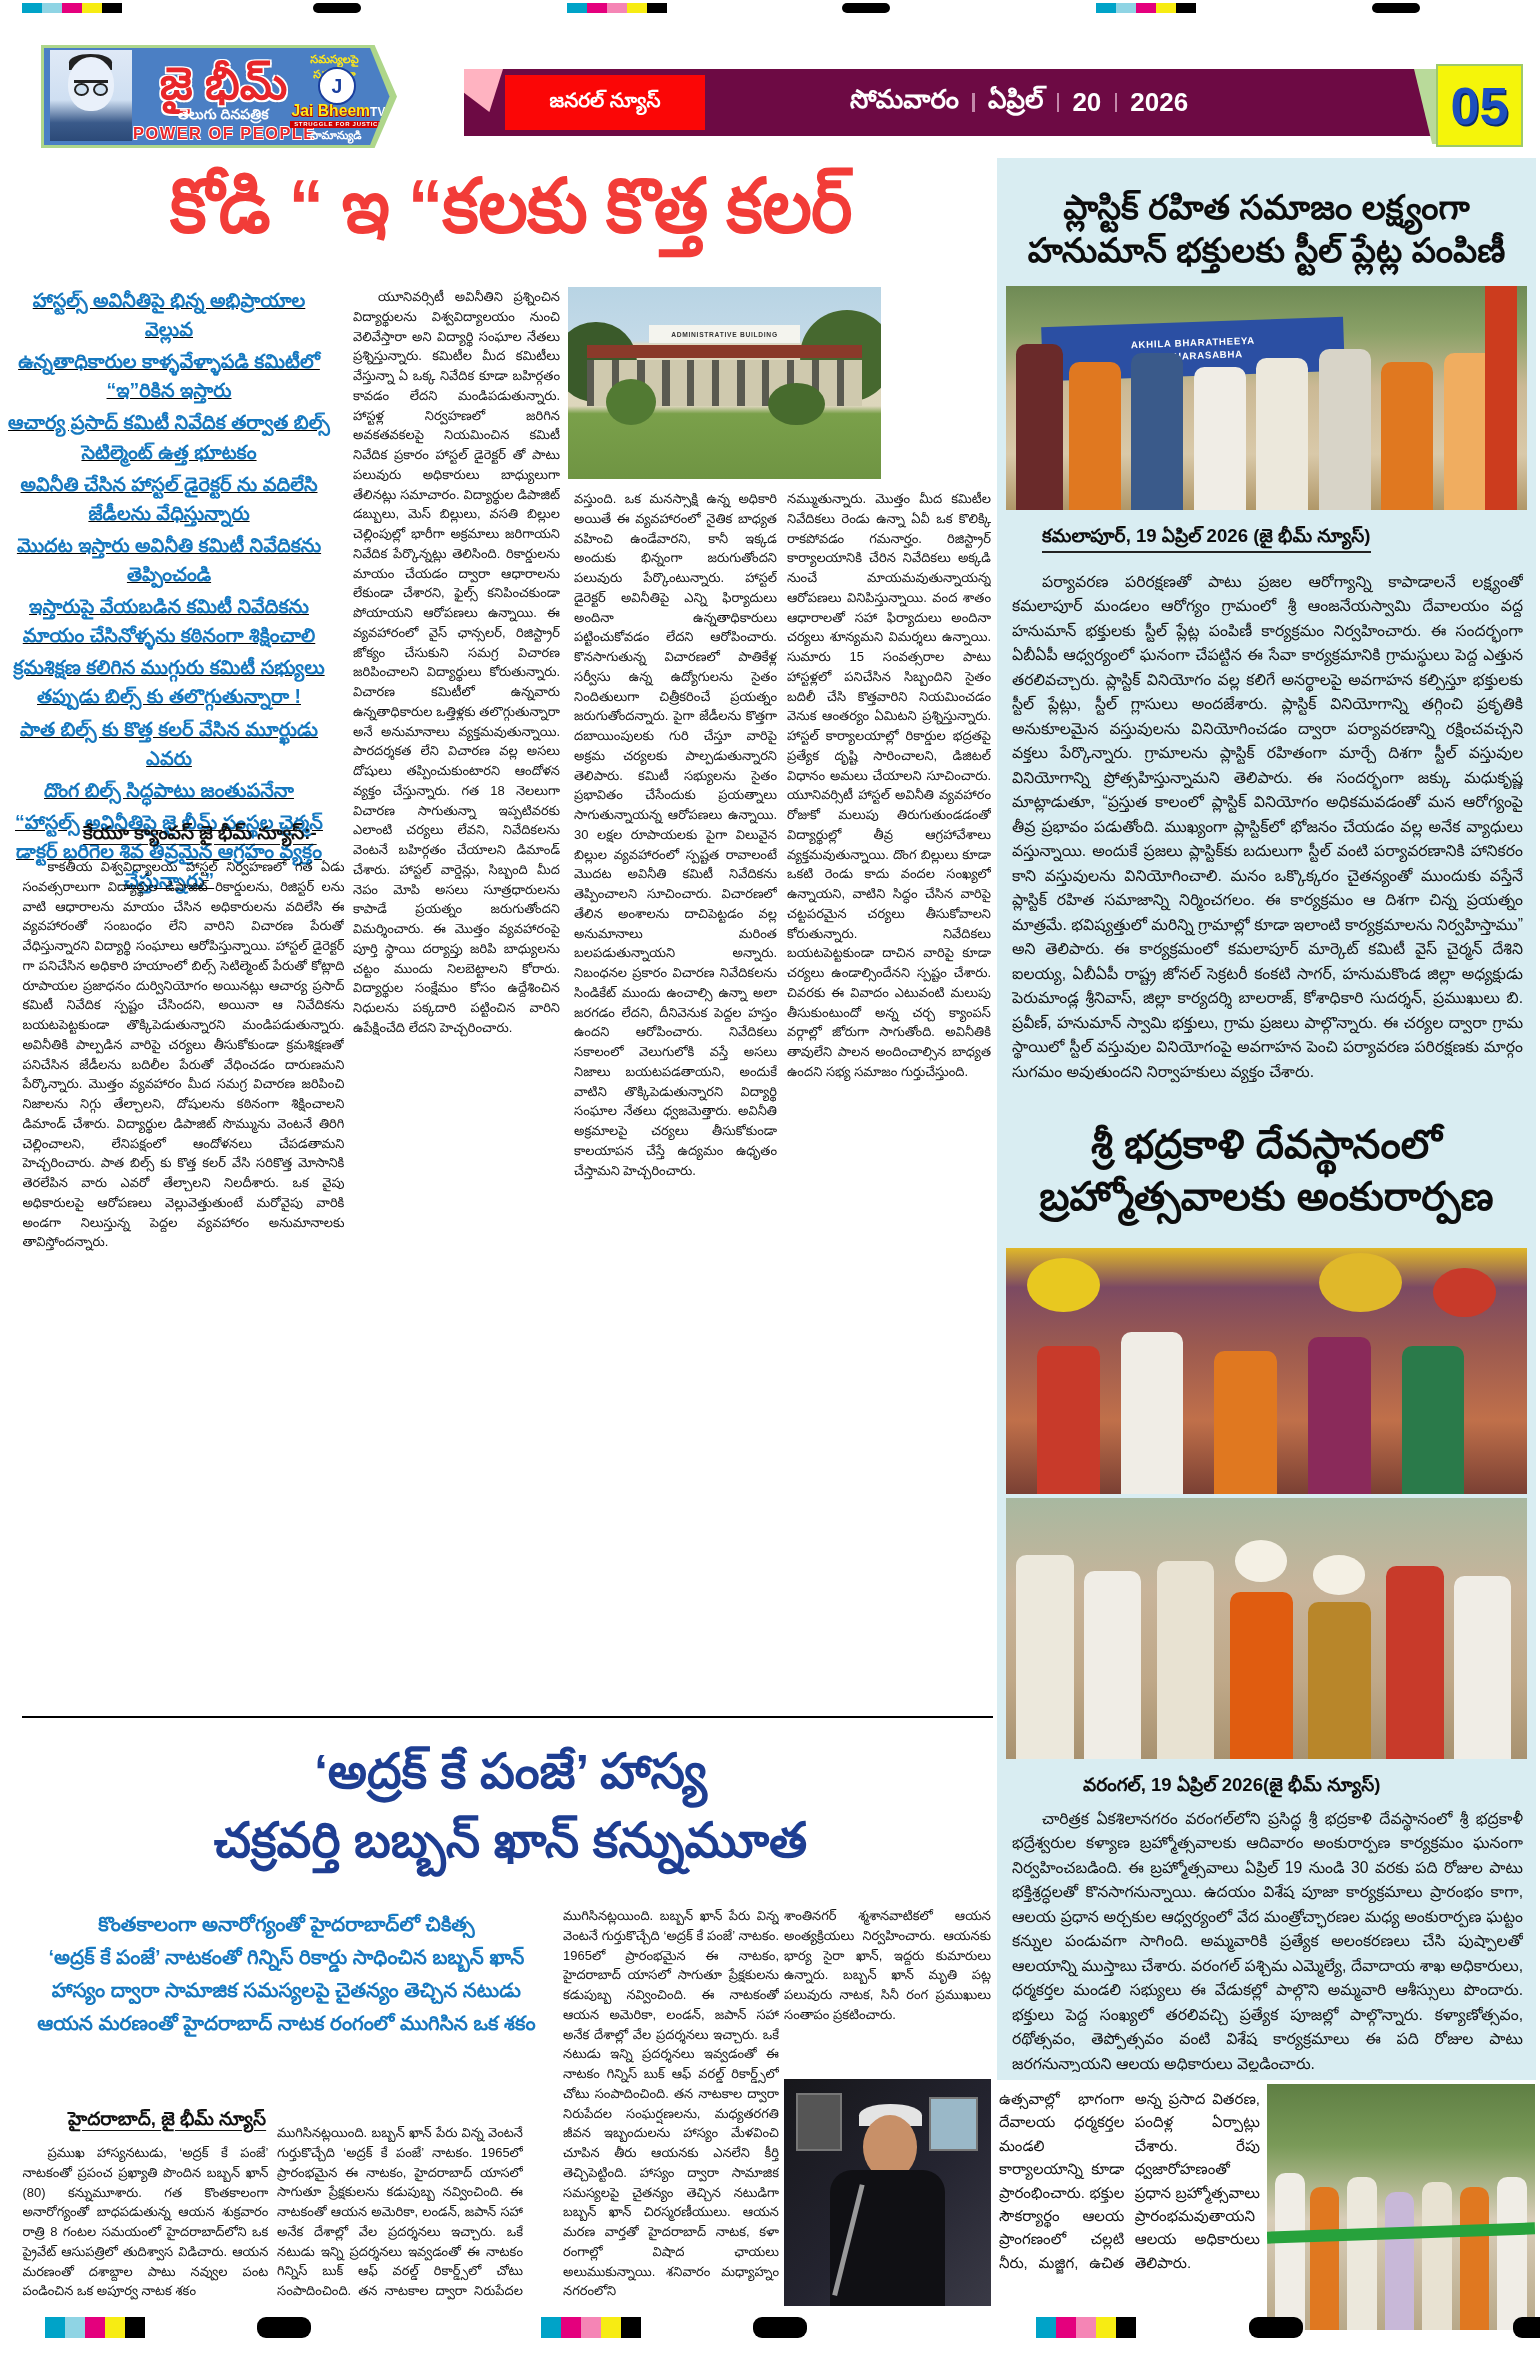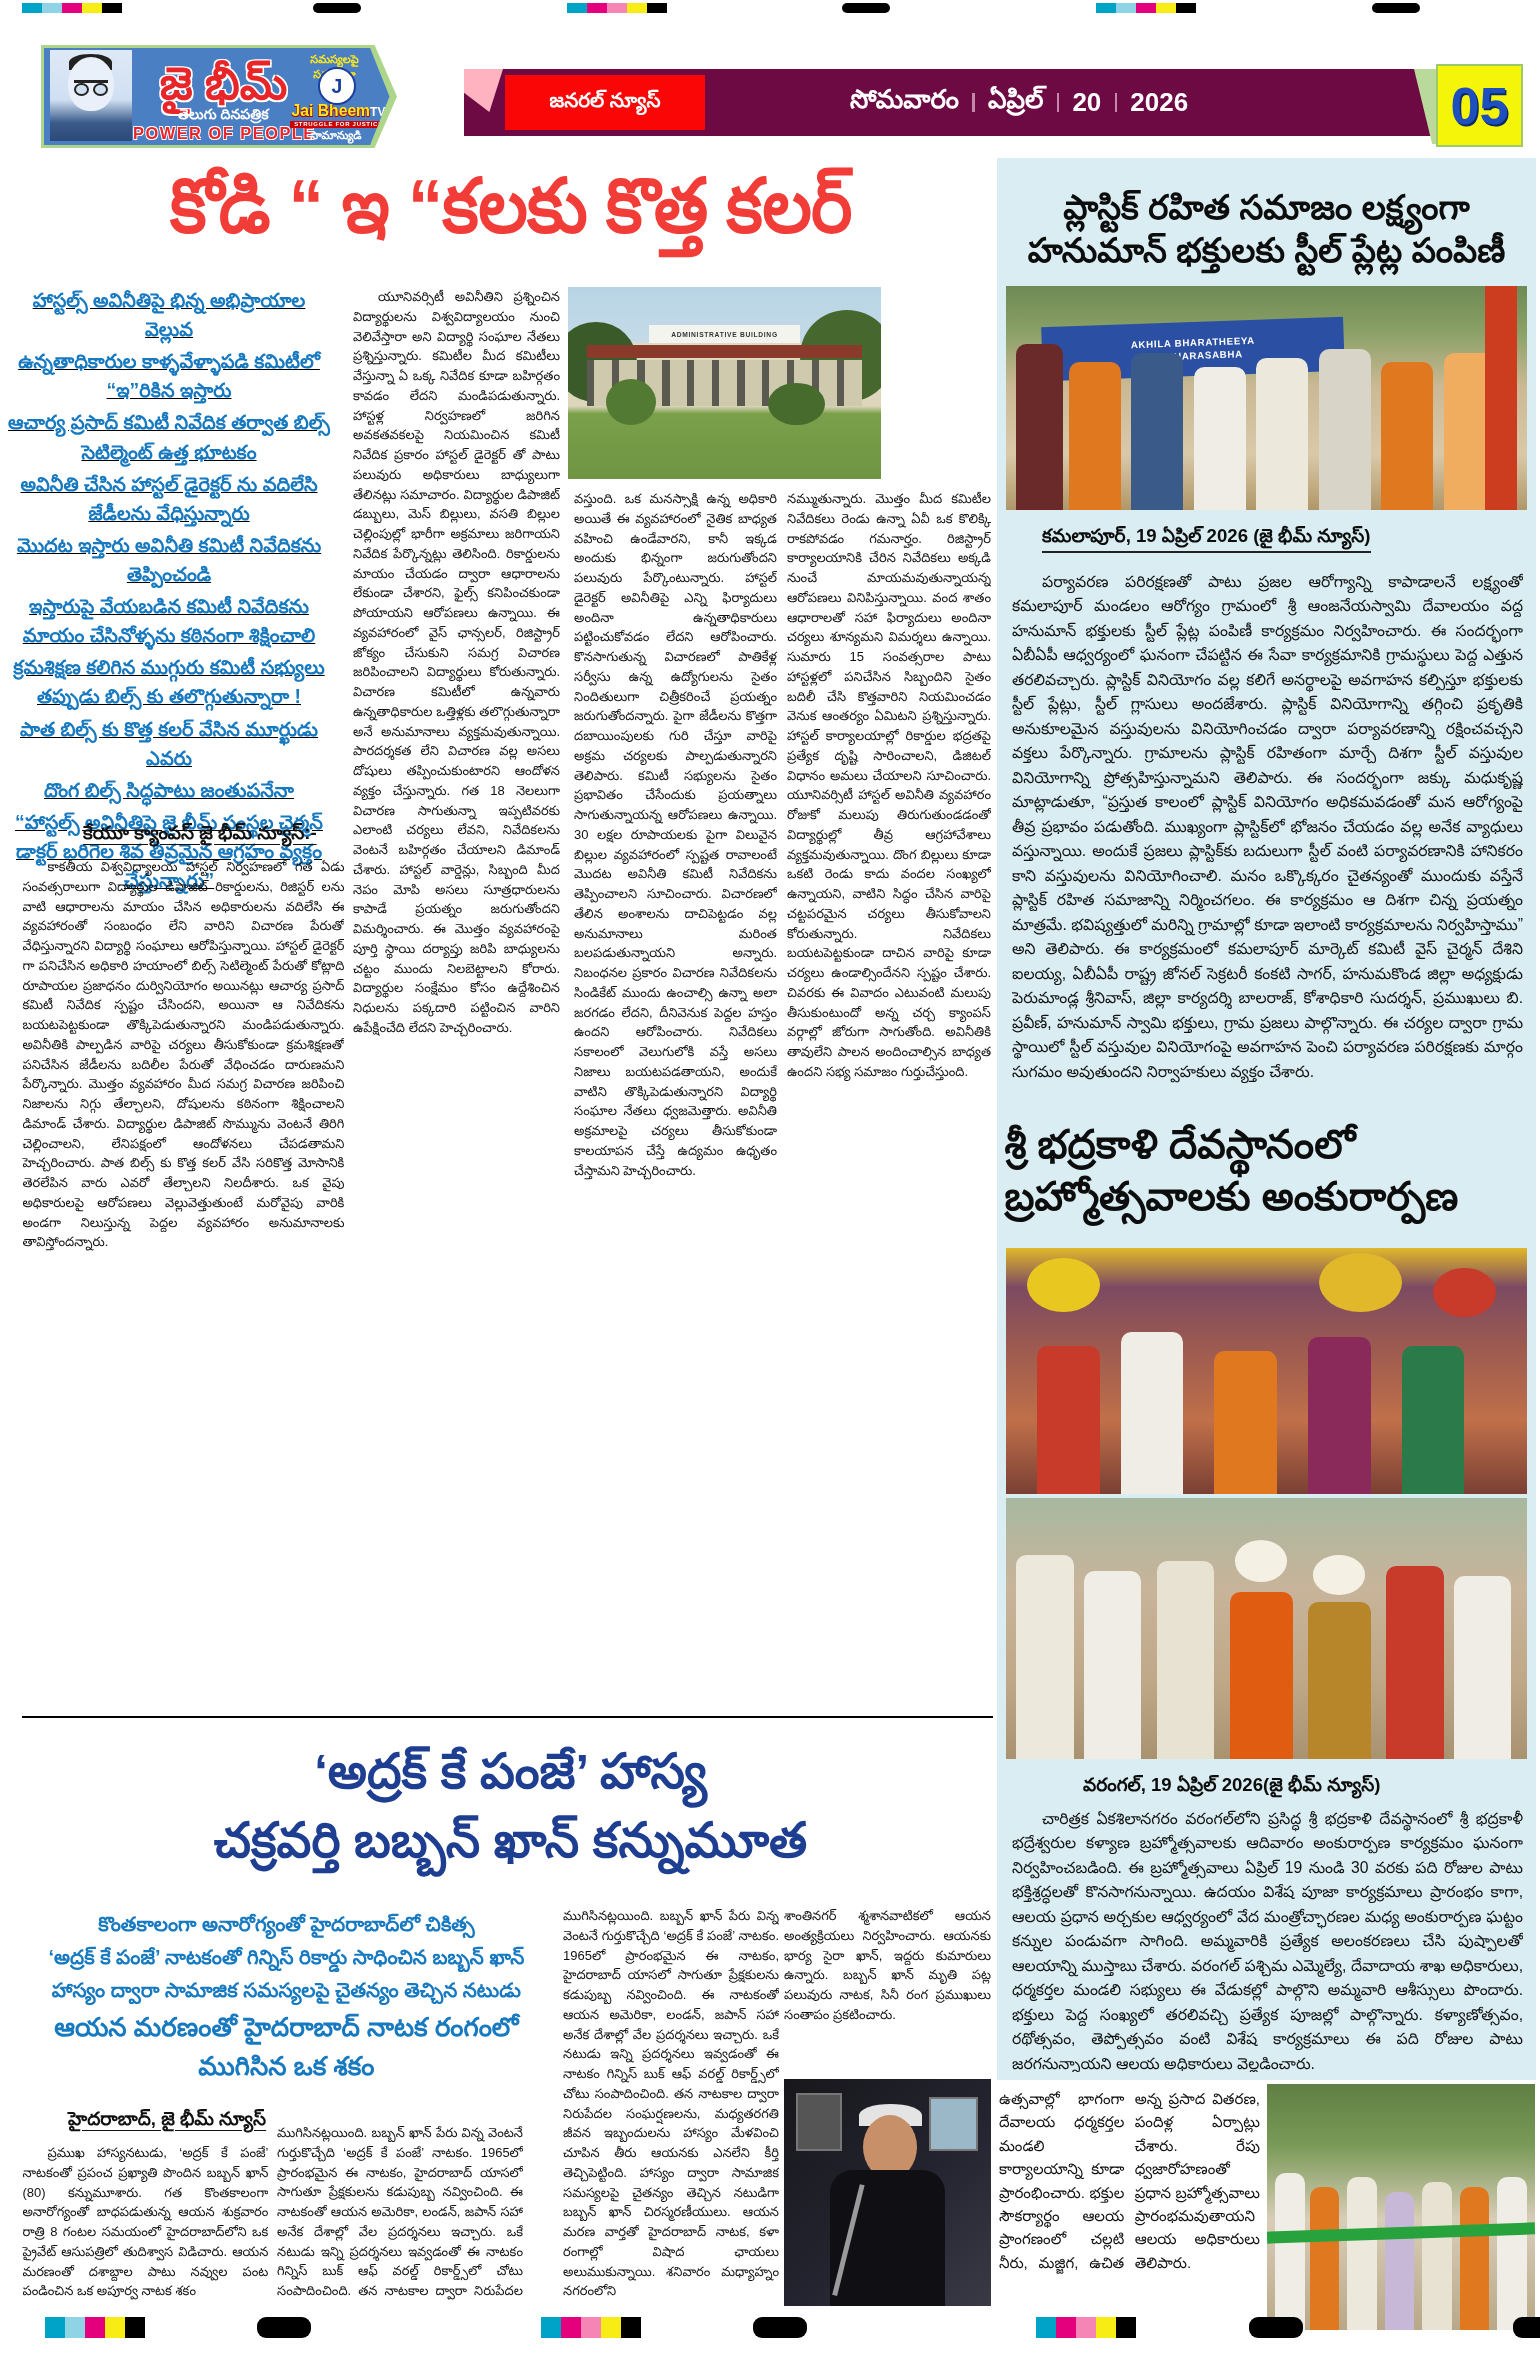--- a/index.html
+++ b/index.html
@@ -46,21 +46,21 @@
          color:#1d4fbe;font-weight:bold;font-size:52px;text-shadow:1.5px 1.5px 0 #0a2a6a;}
   
   .mainhead{color:#f23c38;font-weight:bold;font-size:70px;line-height:1.05;text-align:center;
             letter-spacing:-0.7px;transform:scaleY(1.08);transform-origin:top;}
   .introline{color:#1779c0;font-weight:bold;font-size:19.4px;line-height:1.5;text-align:center;margin:3px 0;}
   .byline{font-weight:bold;font-size:18.6px;color:#111;}
   .byline u{text-decoration:underline;text-underline-offset:4.5px;margin-left:23px;}
   .bodytxt{font-size:13px;line-height:1.52;color:#101010;text-align:justify;overflow:hidden;}
   .bodytxt .ind{display:inline-block;width:25px;}
   .sb-head1{color:#0d0d0d;font-weight:bold;font-size:34px;text-align:center;line-height:1.25;}
-  .sb-head2{color:#0d0d0d;font-weight:bold;font-size:40px;text-align:left;line-height:1.3;}
+  .sb-head2{color:#0d0d0d;font-weight:bold;font-size:40px;text-align:center;line-height:1.3;}
   .sb-body{font-size:15.7px;line-height:1.56;color:#101010;text-align:justify;overflow:hidden;}
   .caption{font-weight:bold;font-size:18.6px;color:#0d0d0d;}
   .obithead{color:#1e3e92;font-weight:bold;font-size:49px;text-align:center;line-height:1.4;}
   .divline{background:#000;}
   .sidebar{background:#d9edf2;}
   
   .photo{overflow:hidden;position:absolute;}
   .ph-steel{background:linear-gradient(180deg,#6f8a55 0%,#89a066 20%,#cbb995 45%,#d9c9a9 75%,#b09768 100%);}
   .ph-steel .banner{position:absolute;left:7%;top:16%;width:58%;height:24%;background:#2b4fa3;color:#fff;
      font-weight:bold;font-size:9.7px;text-align:center;display:flex;flex-direction:column;justify-content:center;
@@ -283,21 +283,21 @@
 
   <div class="abs obithead" style="left:108px;top:1737px;width:805px;">
     <div>‘అద్రక్ కే పంజే’ హాస్య</div>
     <div>చక్రవర్తి బబ్బన్ ఖాన్ కన్నుమూత</div>
   </div>
 
   <div class="abs" style="left:22.4px;top:1906px;width:528px;">
     <div class="introline" style="font-size:20px;">కొంతకాలంగా అనారోగ్యంతో హైదరాబాద్‌లో చికిత్స</div>
     <div class="introline" style="font-size:20px;">‘అద్రక్ కే పంజే’ నాటకంతో గిన్నిస్ రికార్డు సాధించిన బబ్బన్ ఖాన్</div>
     <div class="introline" style="font-size:20px;">హాస్యం ద్వారా సామాజిక సమస్యలపై చైతన్యం తెచ్చిన నటుడు</div>
-    <div class="introline" style="font-size:26px;">ఆయన మరణంతో హైదరాబాద్ నాటక రంగంలో ముగిసిన ఒక శకం</div>
+    <div class="introline" style="font-size:20px;">ఆయన మరణంతో హైదరాబాద్ నాటక రంగంలో ముగిసిన ఒక శకం</div>
   </div>
 
   <div class="abs byline" style="left:45px;top:2108px;">
     <u>హైదరాబాద్, జై భీమ్ న్యూస్</u>
   </div>
 
   <div class="abs bodytxt" style="left:22.4px;top:2143px;width:246px;height:166px;">
     <span class="ind"></span><span>ప్రముఖ హాస్యనటుడు, ‘అద్రక్ కే పంజే’ నాటకంతో ప్రపంచ ప్రఖ్యాతి పొందిన బబ్బన్ ఖాన్ (80) కన్నుమూశారు. గత కొంతకాలంగా అనారోగ్యంతో బాధపడుతున్న ఆయన శుక్రవారం రాత్రి 8 గంటల సమయంలో హైదరాబాద్‌లోని ఒక ప్రైవేట్ ఆసుపత్రిలో తుదిశ్వాస విడిచారు. ఆయన మరణంతో దశాబ్దాల పాటు నవ్వుల పంట పండించిన ఒక అపూర్వ నాటక శకం</span>
   </div>
   <div class="abs bodytxt" style="left:277px;top:2123px;width:246px;height:185px;column-count:1;">

